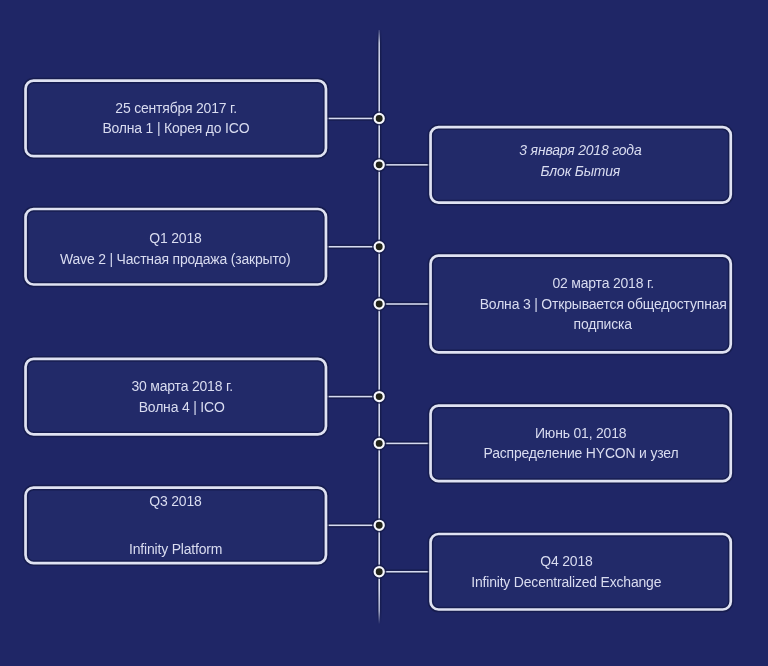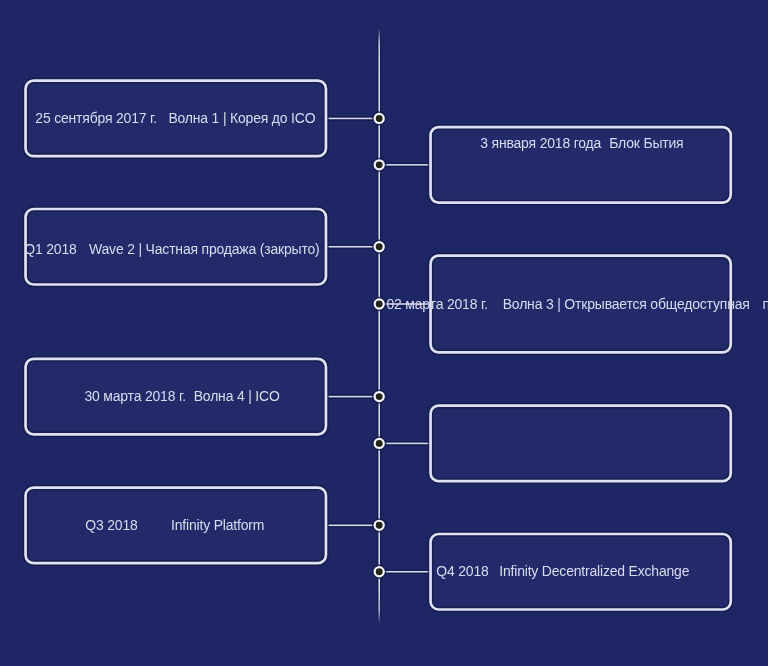--- a/index.html
+++ b/index.html
@@ -12,21 +12,21 @@
     overflow: hidden;
     -webkit-font-smoothing: antialiased;
   }
   #stage { position: relative; width: 768px; height: 666px; }
   #gfx { position:absolute; left:0; top:0; width:768px; height:666px; }
   #labels { position:absolute; left:0; top:0; width:768px; height:666px; }
 
   .card-text {
     position: absolute;
     display: flex;
-    flex-direction: row;
+    flex-direction: column;
     align-items: center;
     justify-content: center;
     z-index: 2;
   }
   .card-text .line {
     color: #d9dcf0;
     font-size: 15.2px;
     line-height: 20.65px;
     letter-spacing: -0.2px;
     white-space: nowrap;
@@ -122,41 +122,45 @@
       </g>
   </svg>
 
   <div id="labels">
 
     <div class="card-text" style="left: 24.2px; top: 79.35px; width: 303.1px; height: 78.2px;">
       <div class="line">25 сентября 2017 г.</div>
       <div class="line">Волна 1 | Корея до ICO</div>
     </div>
 
-    <div class="card-text" style="left: 429.2px; top: 114px; width: 302.9px; height: 58px;">
+    <div class="card-text" style="left: 429.2px; top: 132px; width: 302.9px; height: 58px; font-style: italic;">
       <div class="line">3 января 2018 года</div>
       <div class="line">Блок Бытия</div>
     </div>
 
     <div class="card-text" style="left: 24.2px; top: 207.65px; width: 303.1px; height: 83px;">
       <div class="line">Q1 2018</div>
       <div class="line">Wave 2 | Частная продажа (закрыто)</div>
     </div>
 
     <div class="card-text" style="left: 429.2px; top: 254.3px; width: 347px; height: 99.4px;">
       <div class="line">02 марта 2018 г.</div>
       <div class="line">Волна 3 | Открывается общедоступная</div>
       <div class="line">подписка</div>
     </div>
 
     <div class="card-text" style="left: 24.2px; top: 357.5px; width: 315px; height: 78.2px;">
       <div class="line">30 марта 2018 г.</div>
       <div class="line">Волна 4 | ICO</div>
     </div>
 
+    <div class="card-text" style="left: 429.2px; top: 404.3px; width: 302.9px; height: 78.2px;">
+      <div class="line">Июнь 01, 2018</div>
+      <div class="line">Распределение HYCON и узел</div>
+    </div>
 
     <div class="card-text" style="left: 24.2px; top: 486.2px; width: 303.1px; height: 78.2px; gap: 27px;">
       <div class="line">Q3 2018</div>
       <div class="line">Infinity Platform</div>
     </div>
 
     <div class="card-text" style="left: 429.2px; top: 532.65px; width: 274px; height: 78.2px;">
       <div class="line">Q4 2018</div>
       <div class="line">Infinity Decentralized Exchange</div>
     </div>

